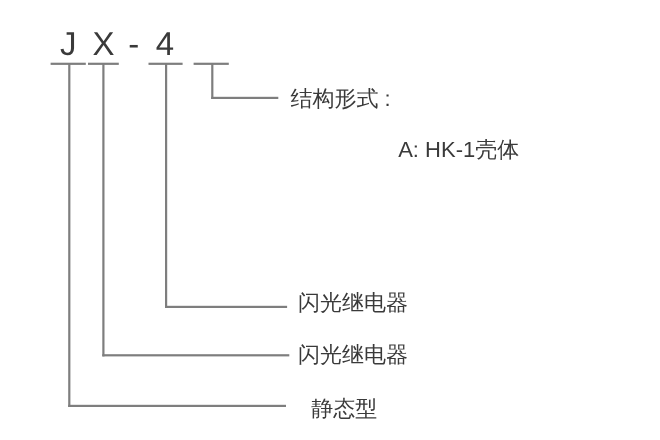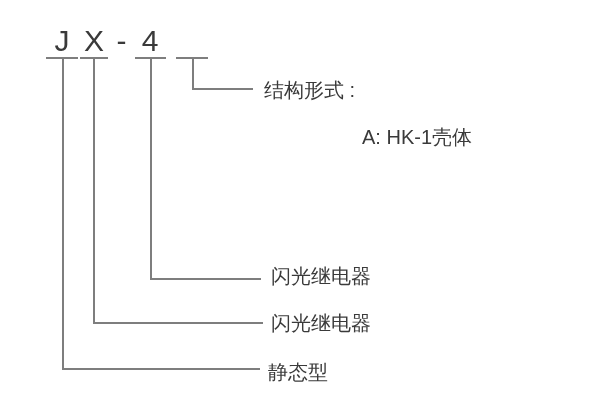--- a/index.html
+++ b/index.html
@@ -59,21 +59,21 @@
     line-height: 27px;
     white-space: nowrap;
     color: #3a3a3a;
   }
   .lbl-structure { left: 264px; top: 77px; }
   .lbl-optA      { left: 362px; top: 124px; }
   .lbl-optB      { left: 362px; top: 172px; }
   .lbl-optC      { left: 362px; top: 215px; }
   .lbl-design    { left: 271px; top: 263px; }
   .lbl-relay     { left: 271px; top: 310px; }
-  .lbl-static    { left: 268px; top: 359px; }
+  .lbl-static    { left: 283px; top: 359px; }
 </style>
 </head>
 <body>
 
 <div class="canvas">
 
   <span class="code-char c1">J</span>
   <span class="code-char c2">X</span>
   <span class="code-char c3">-</span>
   <span class="code-char c4">4</span>

